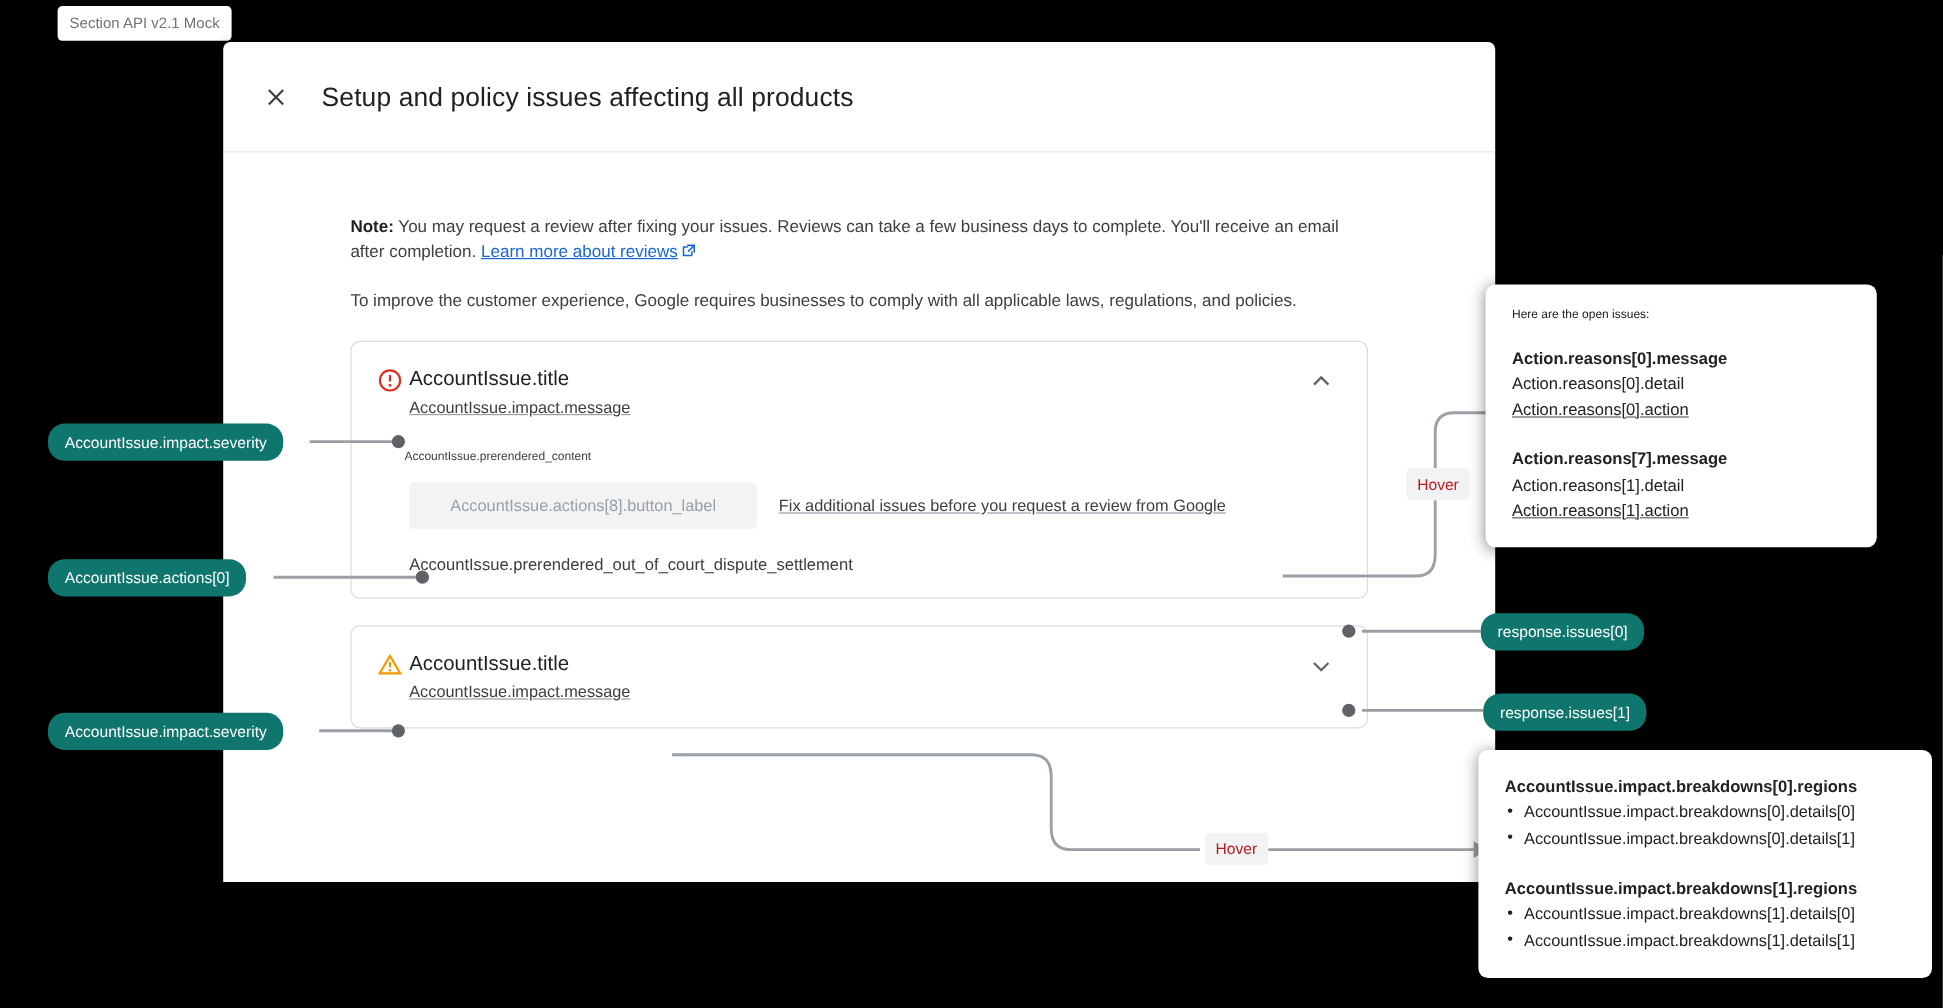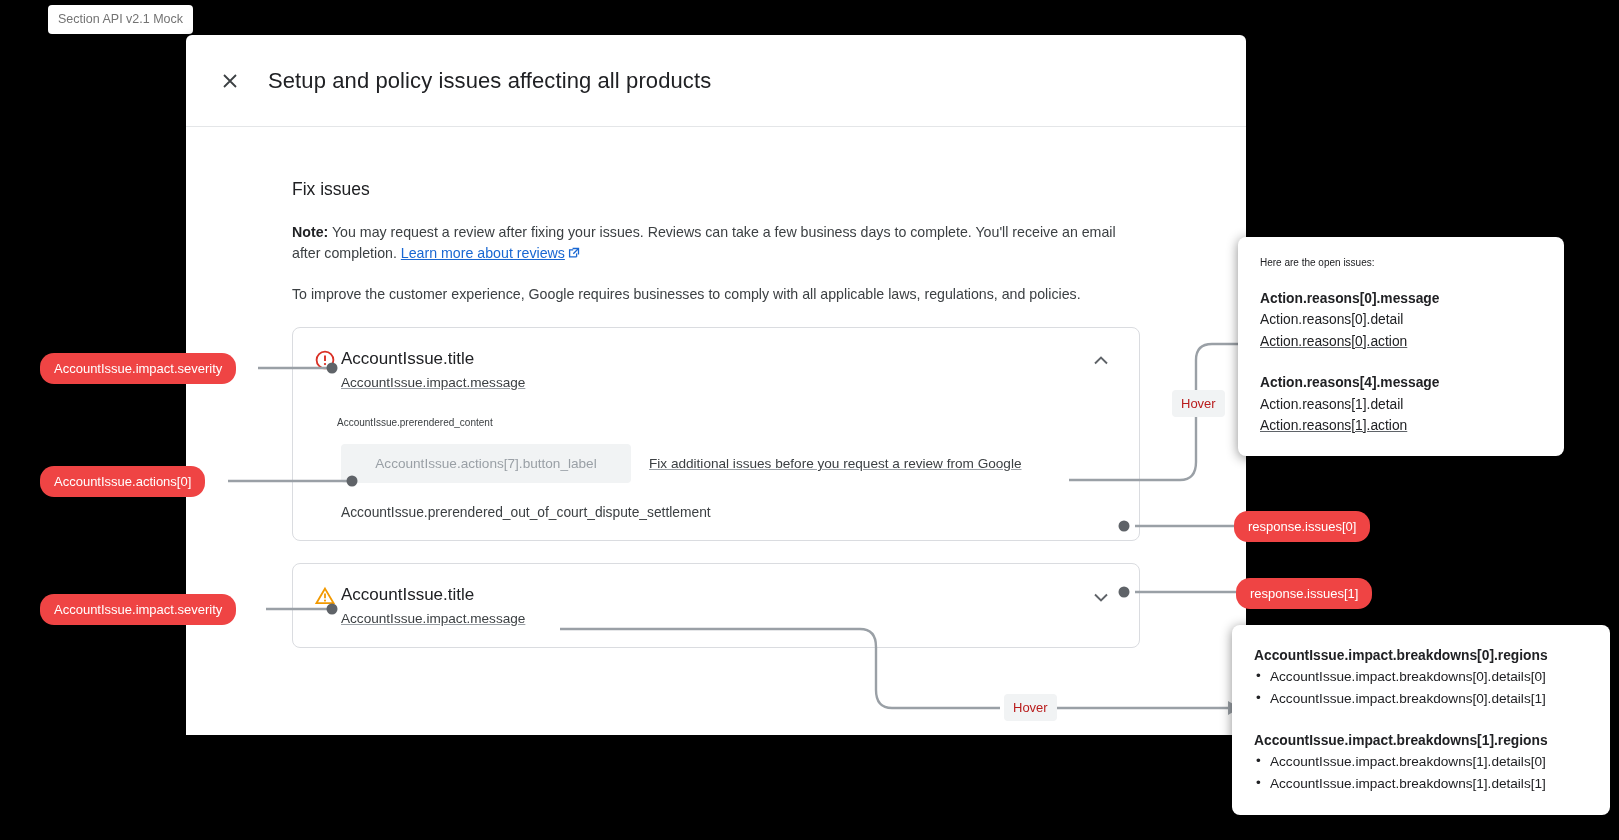--- a/index.html
+++ b/index.html
@@ -145,21 +145,21 @@
   }
   .oocds {
     font-size: 13.8px;
     color: #3c4043;
     margin: 22px 0 0 26px;
   }
 
   
   .pill {
     position: absolute;
-    background: #ef4444;
+    background: #0f766e;
     color: #fff;
     font-size: 13px;
     border-radius: 14px;
     padding: 8px 14px;
     white-space: nowrap;
     z-index: 20;
   }
   .hover-chip {
     position: absolute;
     background: #f1f3f4;
@@ -252,21 +252,20 @@
   <div class="dialog-header">
     <div class="close-btn">
       <svg width="20" height="20" viewBox="0 0 20 20" aria-hidden="true">
         <path d="M4 4 L16 16 M16 4 L4 16" stroke="#3c4043" stroke-width="1.8" fill="none"></path>
       </svg>
     </div>
     <div class="dialog-title">Setup and policy issues affecting all products</div>
   </div>
 
   <div class="dialog-body">
-    <h2 class="section-title">Fix issues</h2>
 
     <p class="para">
       <b>Note:</b><span> You may request a review after fixing your issues. Reviews can take a few business days to complete. You'll receive an email after completion. </span><a class="link">Learn more about reviews</a><span class="ext-icon">
         <svg width="12" height="12" viewBox="0 0 12 12" aria-hidden="true">
           <path d="M4.6 1.5 H10.5 V7.4" stroke="#1967d2" stroke-width="1.3" fill="none"></path>
           <path d="M10.2 1.8 L5.3 6.7" stroke="#1967d2" stroke-width="1.3" fill="none"></path>
           <path d="M8.6 9.9 H1.6 V2.9 H5.2" stroke="#1967d2" stroke-width="1.3" fill="none"></path>
           <path d="M8.6 6.4 V9.9" stroke="#1967d2" stroke-width="1.3" fill="none"></path>
         </svg>
       </span>
@@ -290,21 +289,21 @@
         <div class="chev">
           <svg width="22" height="22" viewBox="0 0 22 22" aria-hidden="true">
             <path d="M5 13.5 L11 7.5 L17 13.5" stroke="#5f6368" stroke-width="1.9" fill="none"></path>
           </svg>
         </div>
       </div>
 
       <div class="prerendered">AccountIssue.prerendered_content</div>
 
       <div class="action-row">
-        <button class="action-btn">AccountIssue.actions[7].button_label</button>
+        <button class="action-btn">AccountIssue.actions[8].button_label</button>
         <span class="action-note">Fix additional issues before you request a review from Google</span>
       </div>
 
       <div class="oocds">AccountIssue.prerendered_out_of_court_dispute_settlement</div>
     </div>
 
     <div class="issue-card">
       <div class="issue-top">
         <div class="issue-icon">
           <svg width="20" height="20" viewBox="0 0 20 20" aria-hidden="true">
@@ -344,21 +343,21 @@
 <div class="popover" style="left:1238px; top:237px; width:326px;">
   <div class="pop-lead">Here are the open issues:</div>
 
   <div class="pop-group">
     <div class="pop-strong">Action.reasons[0].message</div>
     <div class="pop-line">Action.reasons[0].detail</div>
     <a class="pop-link">Action.reasons[0].action</a>
   </div>
 
   <div class="pop-group">
-    <div class="pop-strong">Action.reasons[4].message</div>
+    <div class="pop-strong">Action.reasons[7].message</div>
     <div class="pop-line">Action.reasons[1].detail</div>
     <a class="pop-link">Action.reasons[1].action</a>
   </div>
 </div>
 
 <div class="popover" style="left:1232px; top:625px; width:378px;">
   <div class="pop-group">
     <div class="pop-strong">AccountIssue.impact.breakdowns[0].regions</div>
     <ul class="pop-bullets">
       <li>AccountIssue.impact.breakdowns[0].details[0]</li>

